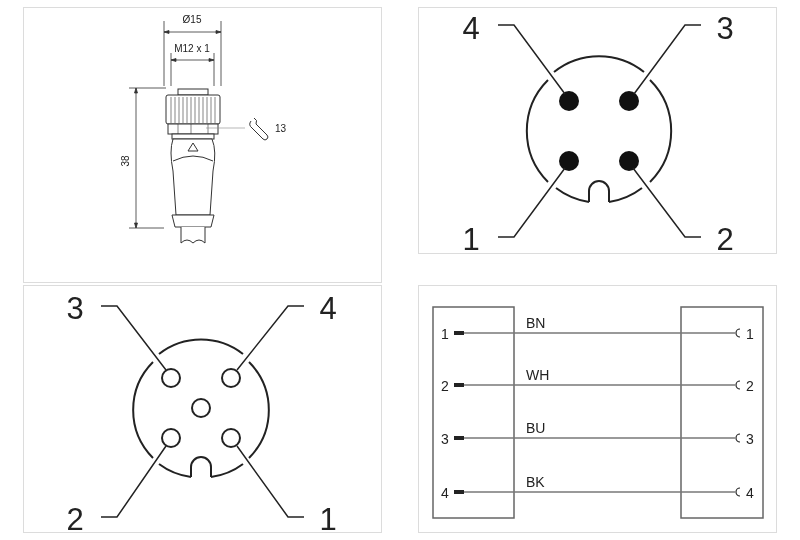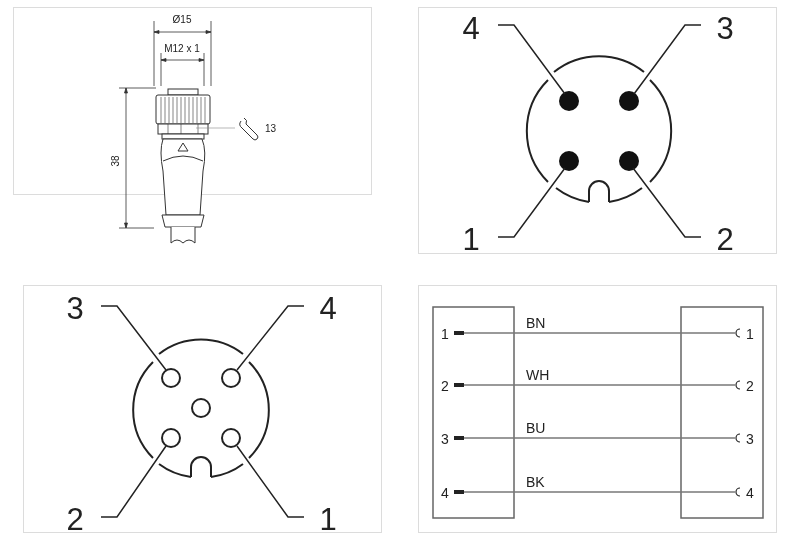--- a/index.html
+++ b/index.html
@@ -1,18 +1,18 @@
 <!DOCTYPE html>
 <html><head>
 <meta charset="utf-8">
 <style>
   html, body { margin: 0; padding: 0; background: #ffffff; }
   body { width: 800px; height: 540px; position: relative; overflow: hidden; font-family: "Liberation Sans", sans-serif; }
   .panel { position: absolute; box-sizing: border-box; border: 1px solid #dcdcdc; background: #ffffff; }
-  #p1 { left: 13px; top: 7px; width: 359px; height: 188px; }
+  #p1 { left: 23px; top: 7px; width: 359px; height: 276px; }
   #p2 { left: 418px; top: 7px; width: 359px; height: 247px; }
   #p3 { left: 23px; top: 285px; width: 359px; height: 248px; }
   #p4 { left: 418px; top: 285px; width: 359px; height: 248px; }
   svg { position: absolute; left: 0; top: 0; overflow: visible; }
   .lbl { font-family: "Liberation Sans Narrow", "Liberation Sans", sans-serif; fill: #222; }
   .big { font-size: 31px; }
   .dim { font-size: 10px; }
   .wire-lbl { font-size: 14px; }
   .pin-lbl { font-size: 14px; }
 </style>

